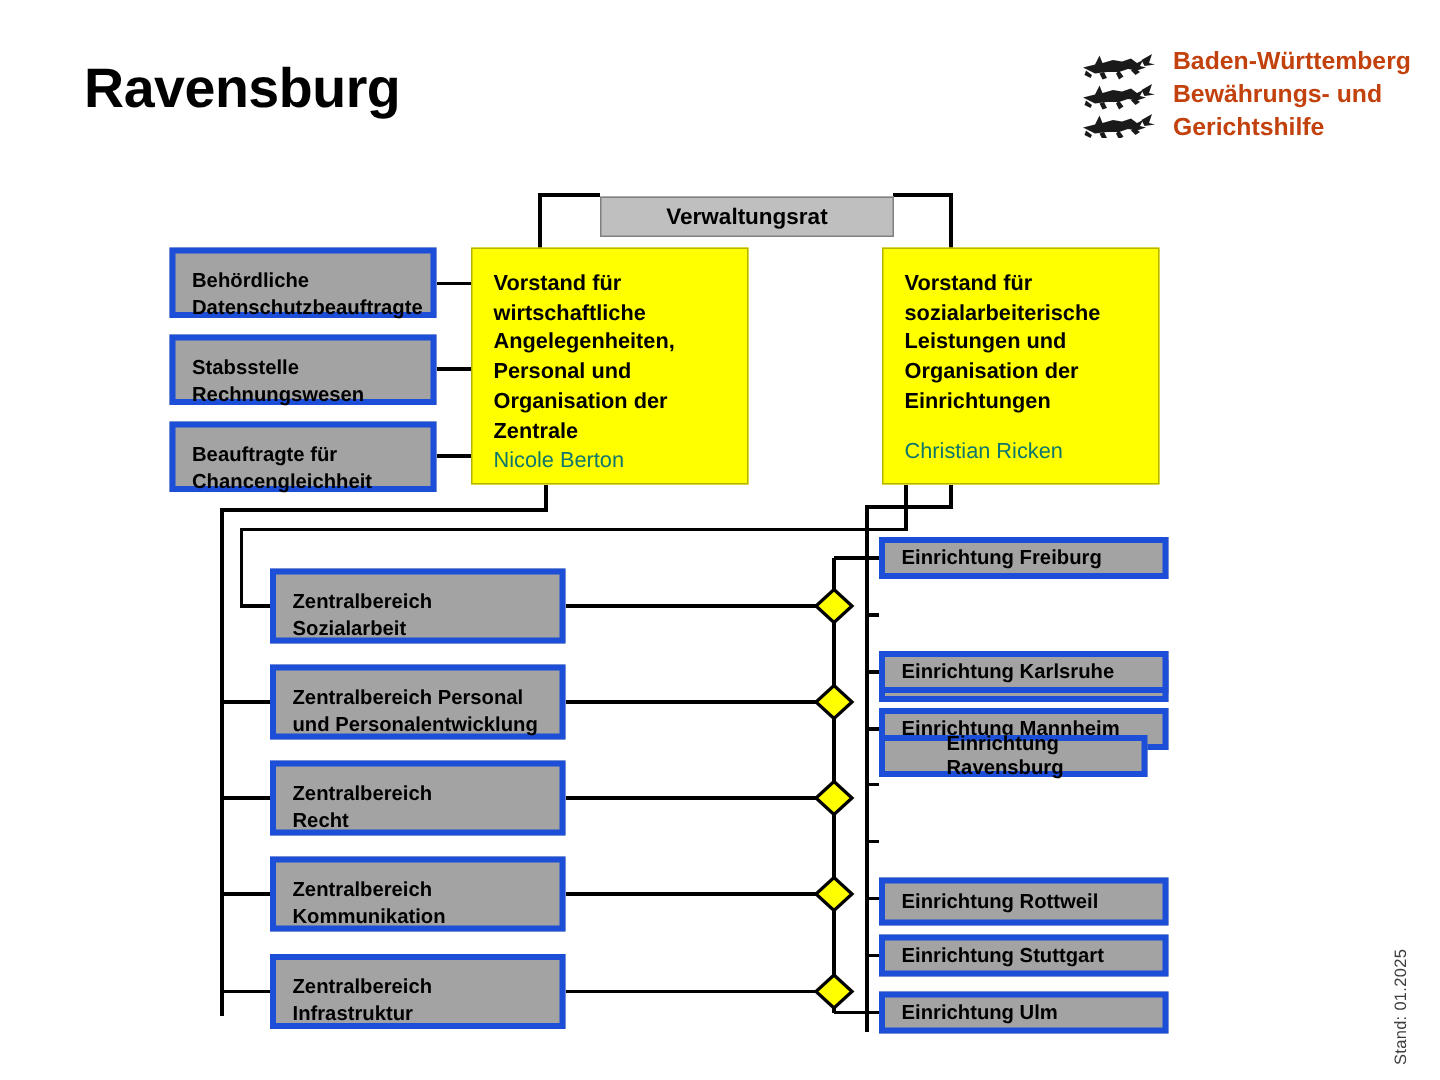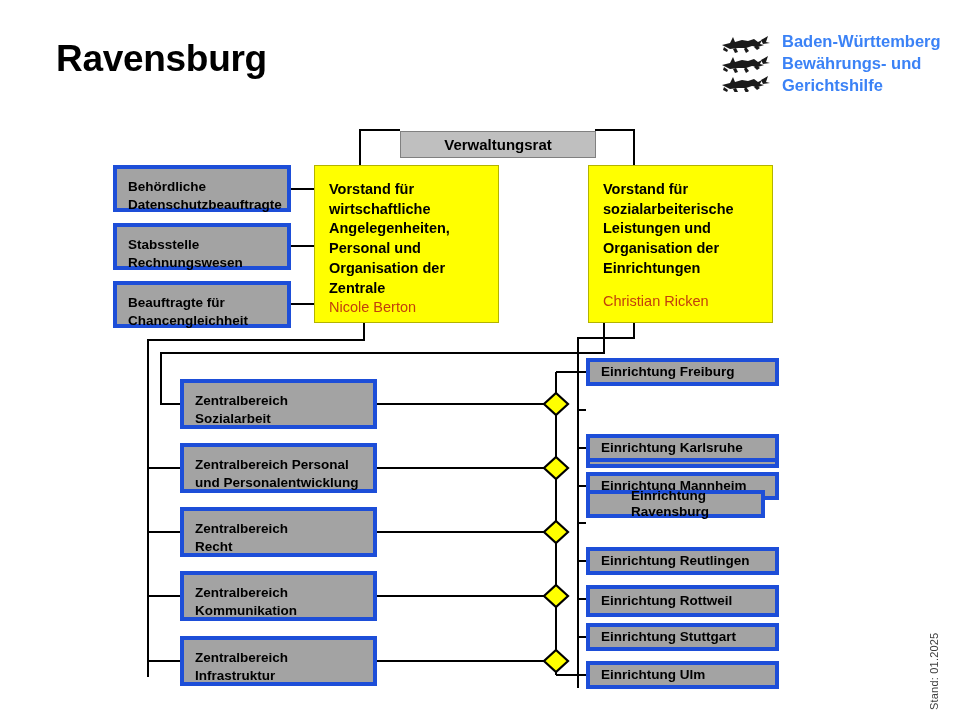--- a/index.html
+++ b/index.html
@@ -43,21 +43,21 @@
   }
   .logo-crest {
     width: 52px;
     height: 62px;
     display: block;
   }
   .logo-text {
     font-size: 16.5px;
     font-weight: bold;
     line-height: 1.33;
-    color: #3b82f6;
+    color: #c2410c;
     white-space: nowrap;
     padding-top: 1px;
   }
   
   #wires {
     position: absolute;
     left: 0; top: 0;
     width: 960px;
     height: 720px;
     pointer-events: none;
@@ -70,21 +70,21 @@
     display: flex;
     flex-direction: column;
     justify-content: flex-start;
   }
   .node .ntext {
     font-weight: bold;
     color: #000000;
     white-space: pre-line;
   }
   .node .nperson {
-    color: #c2410c;
+    color: #0f766e;
     font-weight: normal;
     white-space: pre-line;
   }
   
   .node.council {
     background: #bfbfbf;
     border: 1px solid #808080;
     align-items: center;
     justify-content: center;
   }
@@ -310,23 +310,20 @@
   </div>
   <div class="node pale facility" style="left:586px; top:434px; width:193px; height:28px;">
     <div class="ntext">Einrichtung Karlsruhe</div>
   </div>
   <div class="node pale facility" style="left:586px; top:472px; width:193px; height:28px;">
     <div class="ntext">Einrichtung Mannheim</div>
   </div>
   <div class="node pale facility" style="left:586px; top:490px; width:179px; height:28px;padding-left:41px;">
     <div class="ntext">Einrichtung Ravensburg</div>
   </div>
-  <div class="node pale facility" style="left:586px; top:547px; width:193px; height:28px;">
-    <div class="ntext">Einrichtung Reutlingen</div>
-  </div>
   <div class="node pale facility" style="left:586px; top:585px; width:193px; height:32px;">
     <div class="ntext">Einrichtung Rottweil</div>
   </div>
   <div class="node pale facility" style="left:586px; top:623px; width:193px; height:28px;">
     <div class="ntext">Einrichtung Stuttgart</div>
   </div>
   <div class="node pale facility" style="left:586px; top:661px; width:193px; height:28px;">
     <div class="ntext">Einrichtung Ulm</div>
   </div>
 

